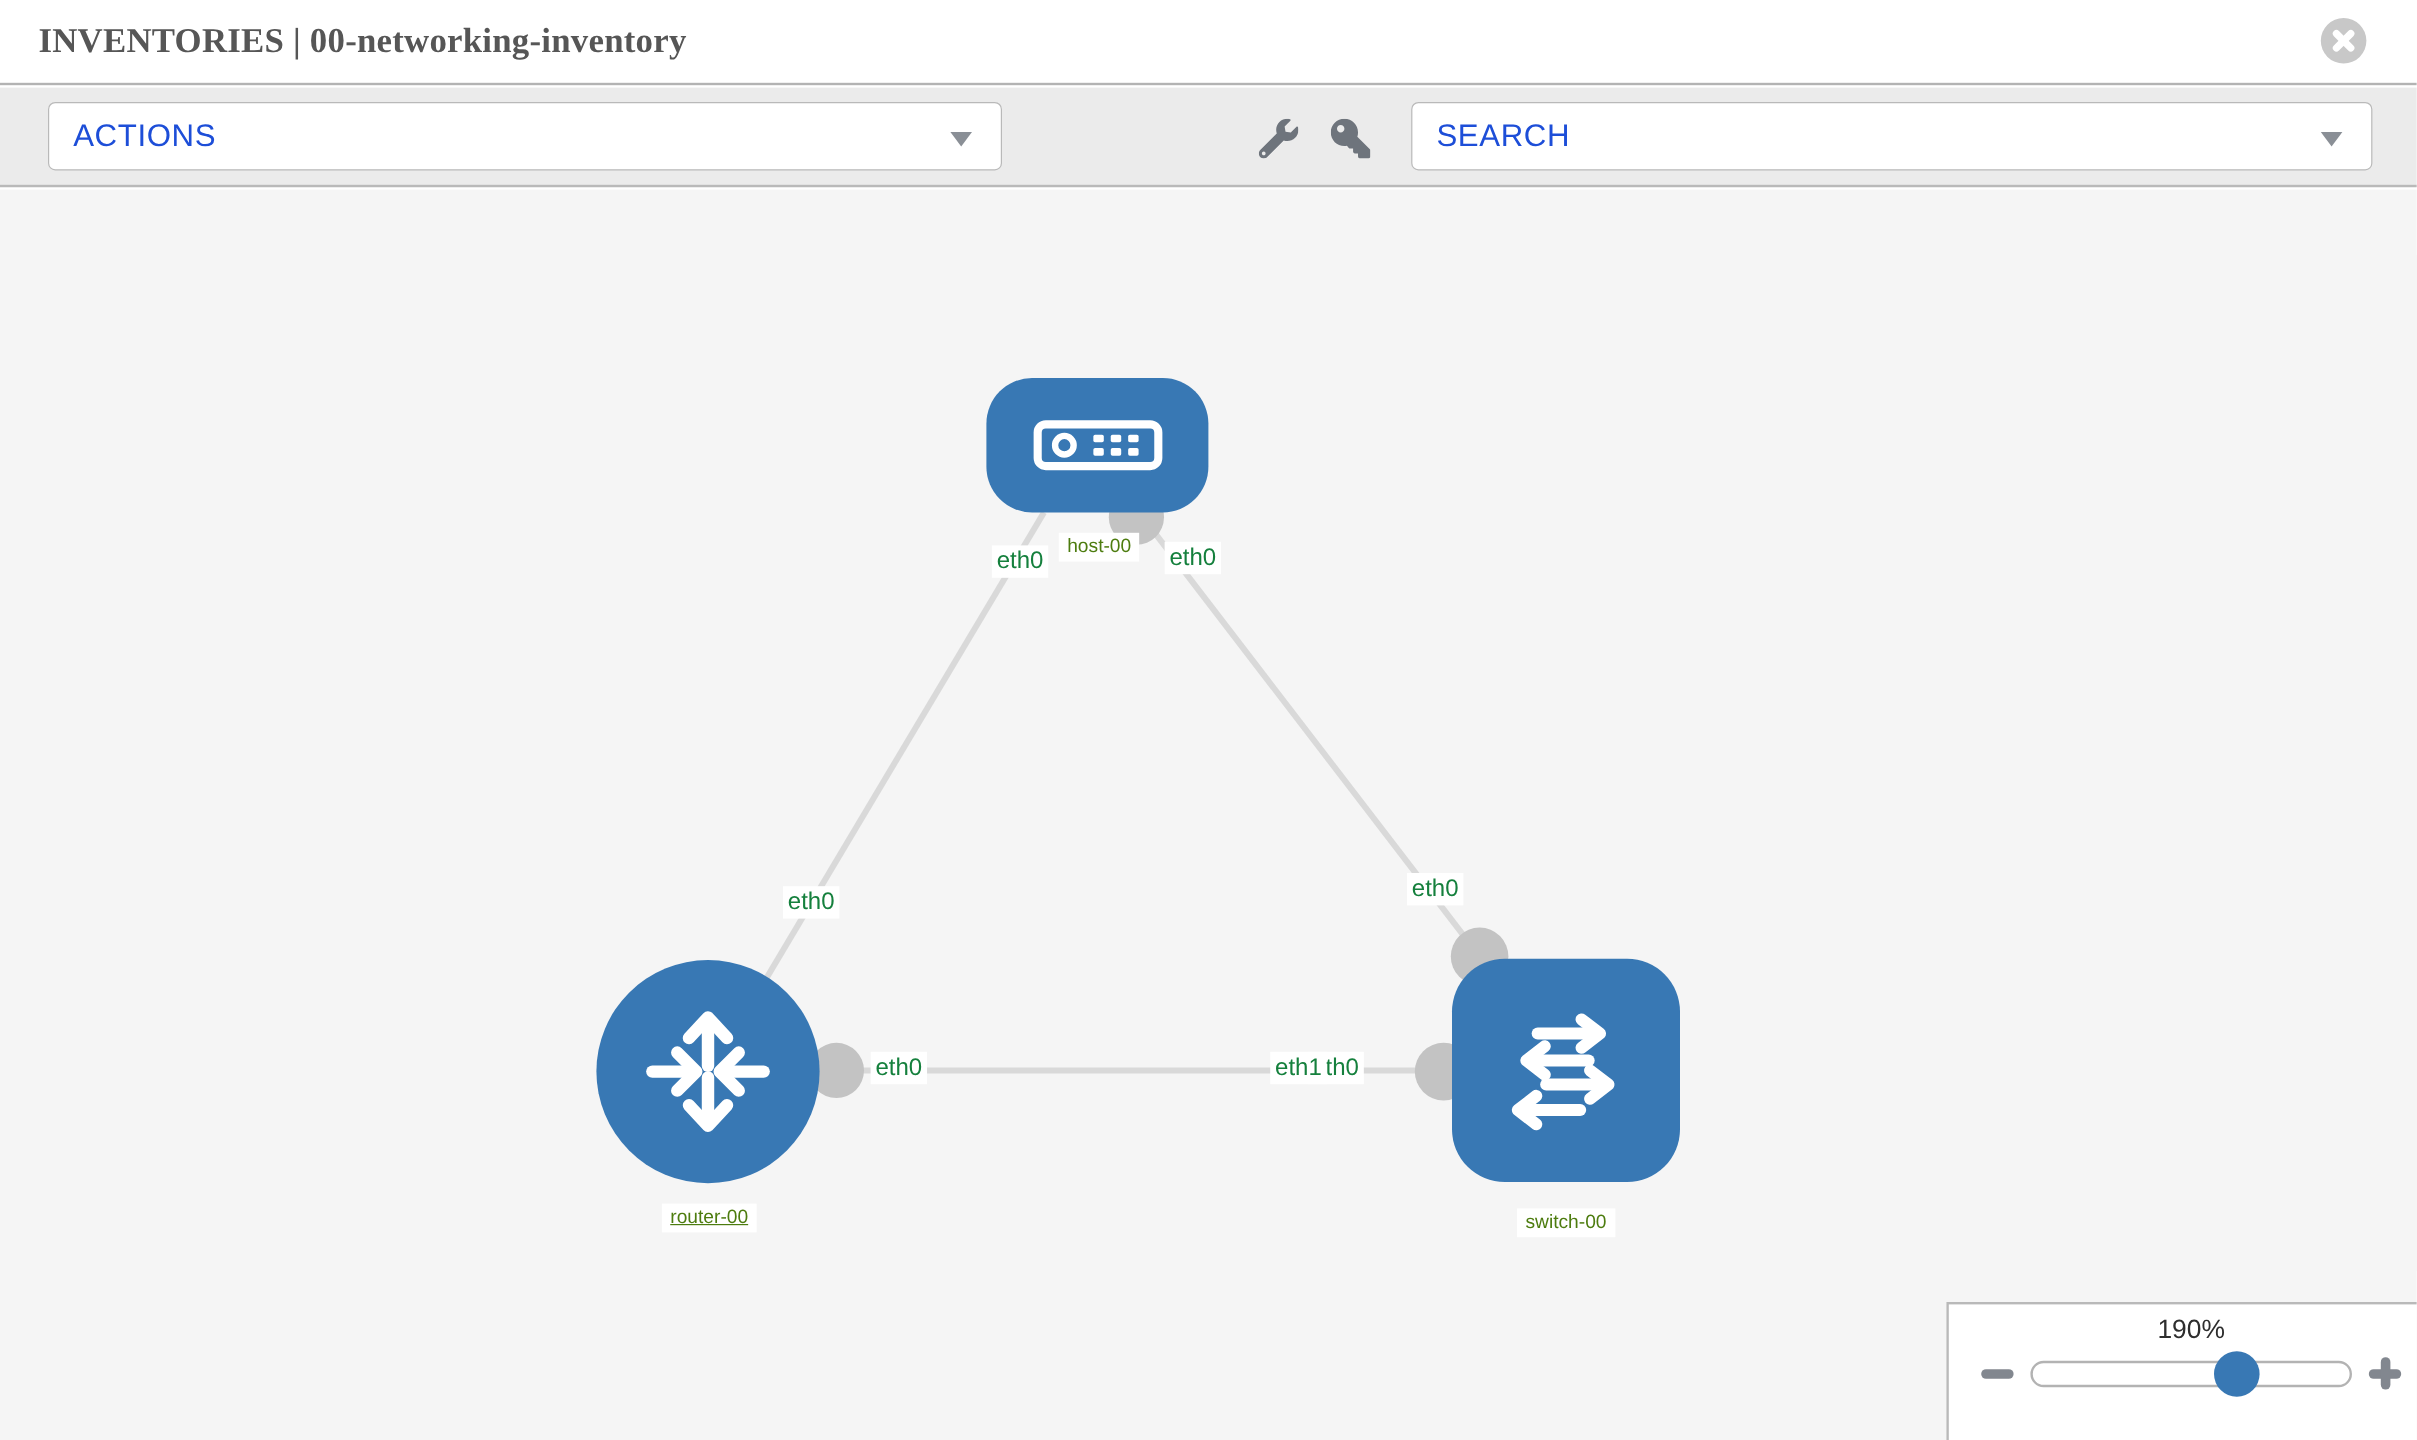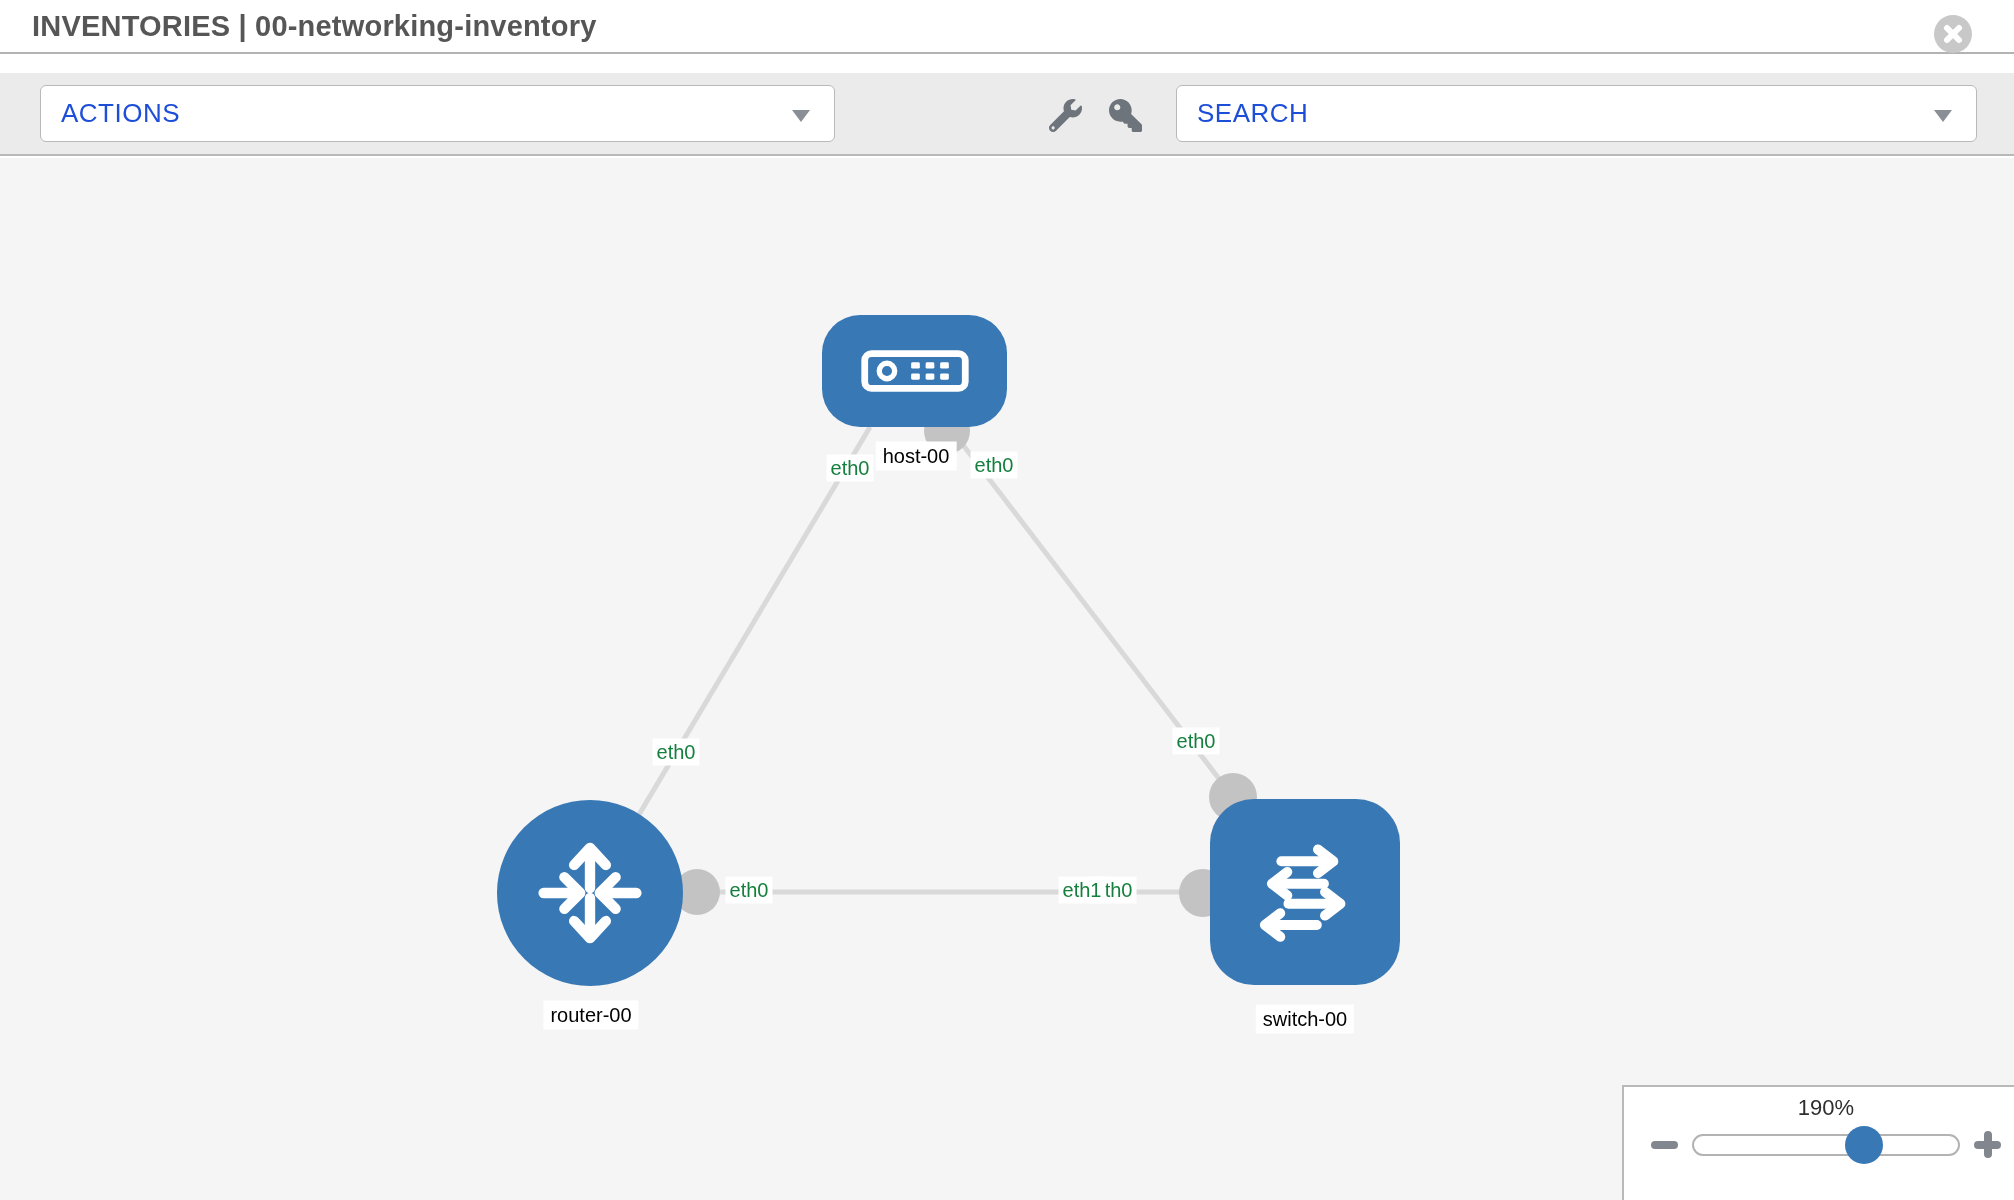--- a/index.html
+++ b/index.html
@@ -1,22 +1,22 @@
 <!DOCTYPE html>
 <html><head>
 <meta charset="utf-8">
 <style>
   * { margin:0; padding:0; box-sizing:border-box; }
   html,body { width:2014px; height:1200px; overflow:hidden; background:#ffffff;
               font-family:"Liberation Sans", sans-serif; }
   .app { position:relative; width:2014px; height:1200px; }
 
   
-  .header { position:absolute; top:0; left:0; width:100%; height:54px;
-            background:#ffffff; border-bottom:2px solid #b3b3b3; z-index:20; }
+  .header { position:absolute; top:0; left:0; width:100%; height:71px;
+            background:#ffffff; border-bottom:2px solid #b3b3b3; z-index:20;font-family:Liberation Serif, serif; }
   .header-title { position:absolute; left:32px; top:50%; transform:translateY(-50%);
                   font-size:29px; font-weight:bold; color:#565656; letter-spacing:0.2px; }
   .close-btn { position:absolute; right:42px; top:15px; width:38px; height:38px;
                border-radius:50%; background:#c8c8c8; cursor:pointer;
                display:flex; align-items:center; justify-content:center; }
 
   
   .toolbar { position:absolute; top:73px; left:0; width:100%; height:83px;
              background:#ebebeb; border-bottom:2px solid #b9b9b9; z-index:19; }
   .dropdown { position:absolute; top:12px; height:57px; background:#ffffff;
@@ -38,24 +38,24 @@
             background:#f5f5f5; overflow:hidden; }
   .topo-svg { position:absolute; left:0; top:0; z-index:1; }
 
   .node { position:absolute; background:#3878b4; z-index:4;
           display:flex; align-items:center; justify-content:center; cursor:pointer; }
   .node-host   { left:822px; top:157px; width:185px; height:112px; border-radius:38px; }
   .node-router { left:497px; top:642px; width:186px; height:186px; border-radius:50%; }
   .node-switch { left:1210px; top:641px; width:190px; height:186px; border-radius:44px; }
 
   .node-label { position:absolute; transform:translate(-50%,-50%); z-index:8;
-                background:#ffffff; color:#000000; font-size:20px;
+                background:#ffffff; color:#4d7c0f; font-size:16px;
                 padding:3px 7px; white-space:nowrap; }
   .label-host   { left:916px; top:298px; }
-  .label-router { left:591px; top:857px; }
+  .label-router { left:591px; top:857px;text-decoration:underline; }
   .label-switch { left:1305px; top:861px; }
 
   .iface-label { position:absolute; transform:translate(-50%,-50%); z-index:6;
                  background:#ffffff; color:#15803d; font-size:20px;
                  padding:2px 4px; white-space:nowrap; }
   .if-hr-host   { left:850px;  top:310px; }
   .if-hr-router { left:676px;  top:594px; }
   .if-hs-host   { left:994px;  top:307px; }
   .if-hs-switch { left:1196px; top:583px; }
   .if-rs-router { left:749px;  top:732px; }

